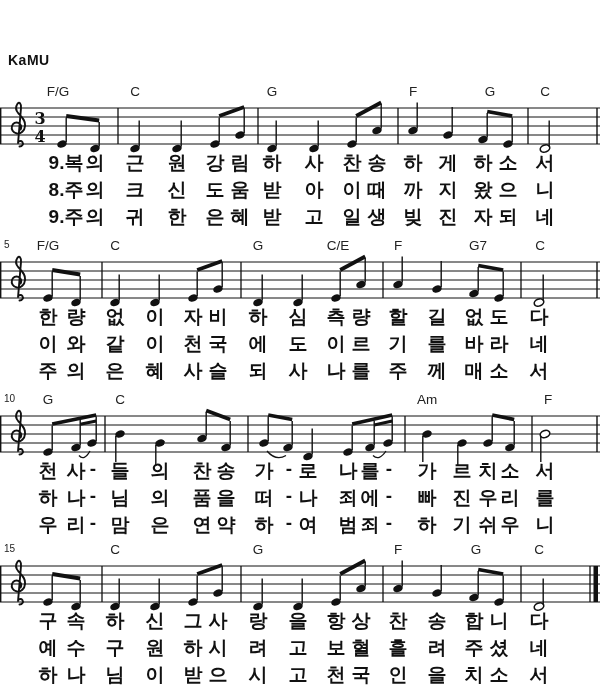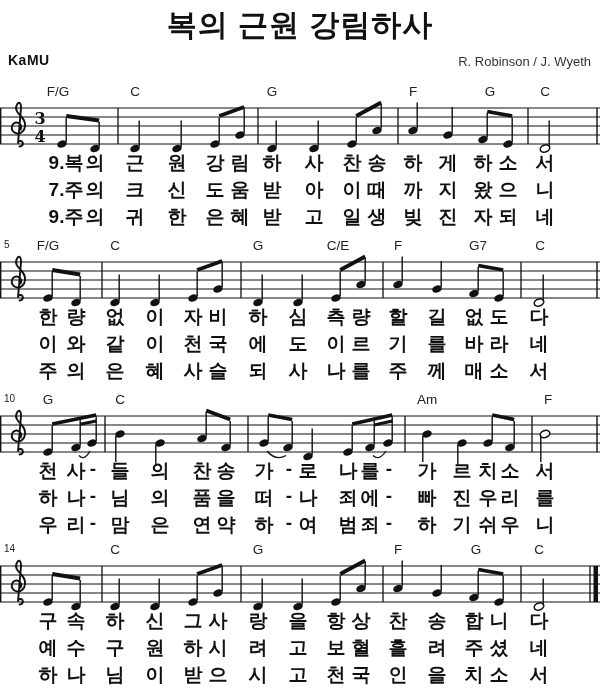--- a/index.html
+++ b/index.html
@@ -16,23 +16,21 @@
          font-weight:500;color:#222;white-space:nowrap;}
   .mnum{position:absolute;left:4px;top:1px;font-size:10px;color:#222;}
   svg.staff{position:absolute;top:10px;left:0;display:block;}
   .lyr{position:absolute;transform:translateX(-50%);font-size:19px;font-weight:700;
        white-space:nowrap;color:#111;}
 </style>
 </head>
 <body>
 
 <div class="page">
-  <div class="title">복의 근원 강림하사</div>
   <div class="credit-left">KaMU</div>
-  <div class="credit-right">R. Robinson / J. Wyeth</div>
   <div id="score">
       <div class="system" style="top: 84px;">
         <span class="chord" style="left: 58px;">F/G</span>
         <span class="chord" style="left: 135px;">C</span>
         <span class="chord" style="left: 272px;">G</span>
         <span class="chord" style="left: 413px;">F</span>
         <span class="chord" style="left: 490px;">G</span>
         <span class="chord" style="left: 545px;">C</span>
         <svg width="600" height="64" viewBox="0 -6 600 64" class="staff">
           <line x1="0" y1="8" x2="600" y2="8" stroke="#111111" stroke-width="1"></line>
@@ -78,21 +76,21 @@
           <line x1="452.2" y1="33" x2="452.2" y2="7" stroke="#111111" stroke-width="1.4"></line>
           <ellipse cx="483" cy="39.5" rx="4.9" ry="3.5" transform="rotate(-20 483 39.5)" fill="#111111" stroke="#111111" stroke-width="0"></ellipse>
           <line x1="487.2" y1="37.5" x2="487.2" y2="13.1" stroke="#111111" stroke-width="1.4"></line>
           <ellipse cx="508" cy="44" rx="4.9" ry="3.5" transform="rotate(-20 508 44)" fill="#111111" stroke="#111111" stroke-width="0"></ellipse>
           <line x1="512.2" y1="42" x2="512.2" y2="17.6" stroke="#111111" stroke-width="1.4"></line>
           <line x1="487.2" y1="11.5" x2="512.2" y2="16" stroke="#111111" stroke-width="3.8"></line>
           <ellipse cx="545" cy="48.5" rx="4.9" ry="3.5" transform="rotate(-20 545 48.5)" fill="#fff" stroke="#111111" stroke-width="1.6"></ellipse>
           <line x1="549.2" y1="46.5" x2="549.2" y2="20.5" stroke="#111111" stroke-width="1.4"></line>
         </svg>
         <span class="lyr" style="left: 66px; top: 66px;">9.복</span>
-        <span class="lyr" style="left: 66px; top: 93px;">7.주</span>
+        <span class="lyr" style="left: 66px; top: 93px;">8.주</span>
         <span class="lyr" style="left: 66px; top: 120px;">9.주</span>
         <span class="lyr" style="left: 95px; top: 66px;">의</span>
         <span class="lyr" style="left: 95px; top: 93px;">의</span>
         <span class="lyr" style="left: 95px; top: 120px;">의</span>
         <span class="lyr" style="left: 135px; top: 66px;">근</span>
         <span class="lyr" style="left: 135px; top: 93px;">크</span>
         <span class="lyr" style="left: 135px; top: 120px;">귀</span>
         <span class="lyr" style="left: 177px; top: 66px;">원</span>
         <span class="lyr" style="left: 177px; top: 93px;">신</span>
         <span class="lyr" style="left: 177px; top: 120px;">한</span>
@@ -348,21 +346,21 @@
         <span class="lyr" style="left: 488px; top: 93px;">우</span>
         <span class="lyr" style="left: 488px; top: 120px;">쉬</span>
         <span class="lyr" style="left: 510px; top: 66px;">소</span>
         <span class="lyr" style="left: 510px; top: 93px;">리</span>
         <span class="lyr" style="left: 510px; top: 120px;">우</span>
         <span class="lyr" style="left: 545px; top: 66px;">서</span>
         <span class="lyr" style="left: 545px; top: 93px;">를</span>
         <span class="lyr" style="left: 545px; top: 120px;">니</span>
       </div>
       <div class="system" style="top: 542px;">
-        <span class="mnum">14</span>
+        <span class="mnum">15</span>
         <span class="chord" style="left: 115px;">C</span>
         <span class="chord" style="left: 258px;">G</span>
         <span class="chord" style="left: 398px;">F</span>
         <span class="chord" style="left: 476px;">G</span>
         <span class="chord" style="left: 539px;">C</span>
         <svg width="600" height="64" viewBox="0 -6 600 64" class="staff">
           <line x1="0" y1="8" x2="600" y2="8" stroke="#111111" stroke-width="1"></line>
           <line x1="0" y1="17" x2="600" y2="17" stroke="#111111" stroke-width="1"></line>
           <line x1="0" y1="26" x2="600" y2="26" stroke="#111111" stroke-width="1"></line>
           <line x1="0" y1="35" x2="600" y2="35" stroke="#111111" stroke-width="1"></line>

